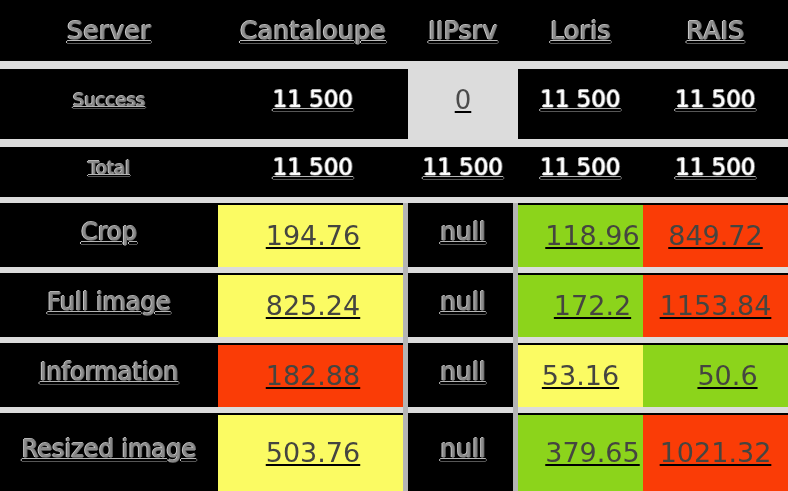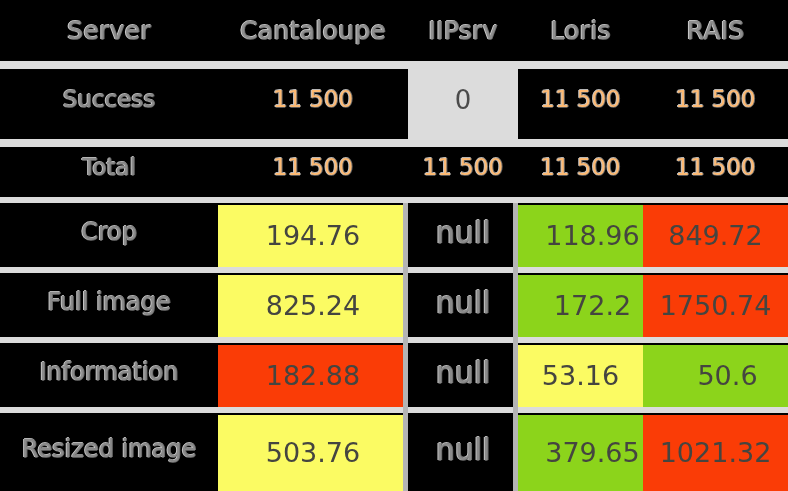--- a/index.html
+++ b/index.html
@@ -12,20 +12,21 @@
     height: 491px;
     overflow: hidden;
     font-family: "DejaVu Sans", sans-serif;
   }
 
   #table-root {
     position: relative;
     width: 788px;
     height: 468px;
     background: #000000;
+    text-decoration: underline;
   }
 
   .grid {
     display: grid;
     
     grid-template-columns: 218px 190px 110px 125px 145px;
     grid-template-rows: 61px 78px 58px 70px 70px 70px 84px;
     width: 788px;
     height: 491px;
     background: #000000;
@@ -50,30 +51,30 @@
     text-shadow:
       1px 0 0 #6d6d6d,
       -1px 0 0 #c9c9c9,
       0 1px 0 #5a5a5a,
       0 -1px 0 #bdbdbd;
   }
 
   
   .summary {
     font-size: 23px;
-    color: #fdba74;
+    color: #ffffff;
     text-shadow:
       1px 0 0 #6a6a6a,
       -1px 0 0 #c4c4c4,
       0 1px 0 #565656,
       0 -1px 0 #b5b5b5;
   }
 
   .rowlabel {
-    font-size: 23px;
+    font-size: 18px;
     color: #8b8b8b;
     text-shadow:
       1px 0 0 #6a6a6a,
       -1px 0 0 #c4c4c4,
       0 1px 0 #565656,
       0 -1px 0 #b5b5b5;
   }
 
   .rowlabel-lg {
     font-size: 24px;
@@ -88,21 +89,21 @@
   }
 
   .bg-yellow  { background: #fbfb63; }
   .bg-green   { background: #8cd41b; padding-left: 24px; }
   .bg-orange  { background: #fa3c06; text-align: center; }
   .bg-gray    { background: #dcdcdc; }
   .bg-black   { background: #000000; }
 
   
   .nullcell {
-    font-size: 30px;
+    font-size: 25px;
     color: #8b8b8b;
     text-shadow:
       1px 0 0 #6a6a6a,
       -1px 0 0 #c4c4c4,
       0 1px 0 #565656,
       0 -1px 0 #b5b5b5;
   }
 
   
   .zero {
@@ -158,21 +159,21 @@
     <div class="cell rowlabel rowlabel-lg">Crop</div>
     <div class="cell val bg-yellow">194.76</div>
     <div class="cell nullcell bg-black">null</div>
     <div class="cell val bg-green">118.96</div>
     <div class="cell val bg-orange">849.72</div>
 
     <div class="cell rowlabel rowlabel-lg">Full image</div>
     <div class="cell val bg-yellow">825.24</div>
     <div class="cell nullcell bg-black">null</div>
     <div class="cell val bg-green">172.2</div>
-    <div class="cell val bg-orange">1750.74</div>
+    <div class="cell val bg-orange">1153.84</div>
 
     <div class="cell rowlabel rowlabel-lg">Information</div>
     <div class="cell val bg-orange">182.88</div>
     <div class="cell nullcell bg-black">null</div>
     <div class="cell val bg-yellow">53.16</div>
     <div class="cell val bg-green">50.6</div>
 
     <div class="cell rowlabel rowlabel-lg">Resized image</div>
     <div class="cell val bg-yellow">503.76</div>
     <div class="cell nullcell bg-black">null</div>

